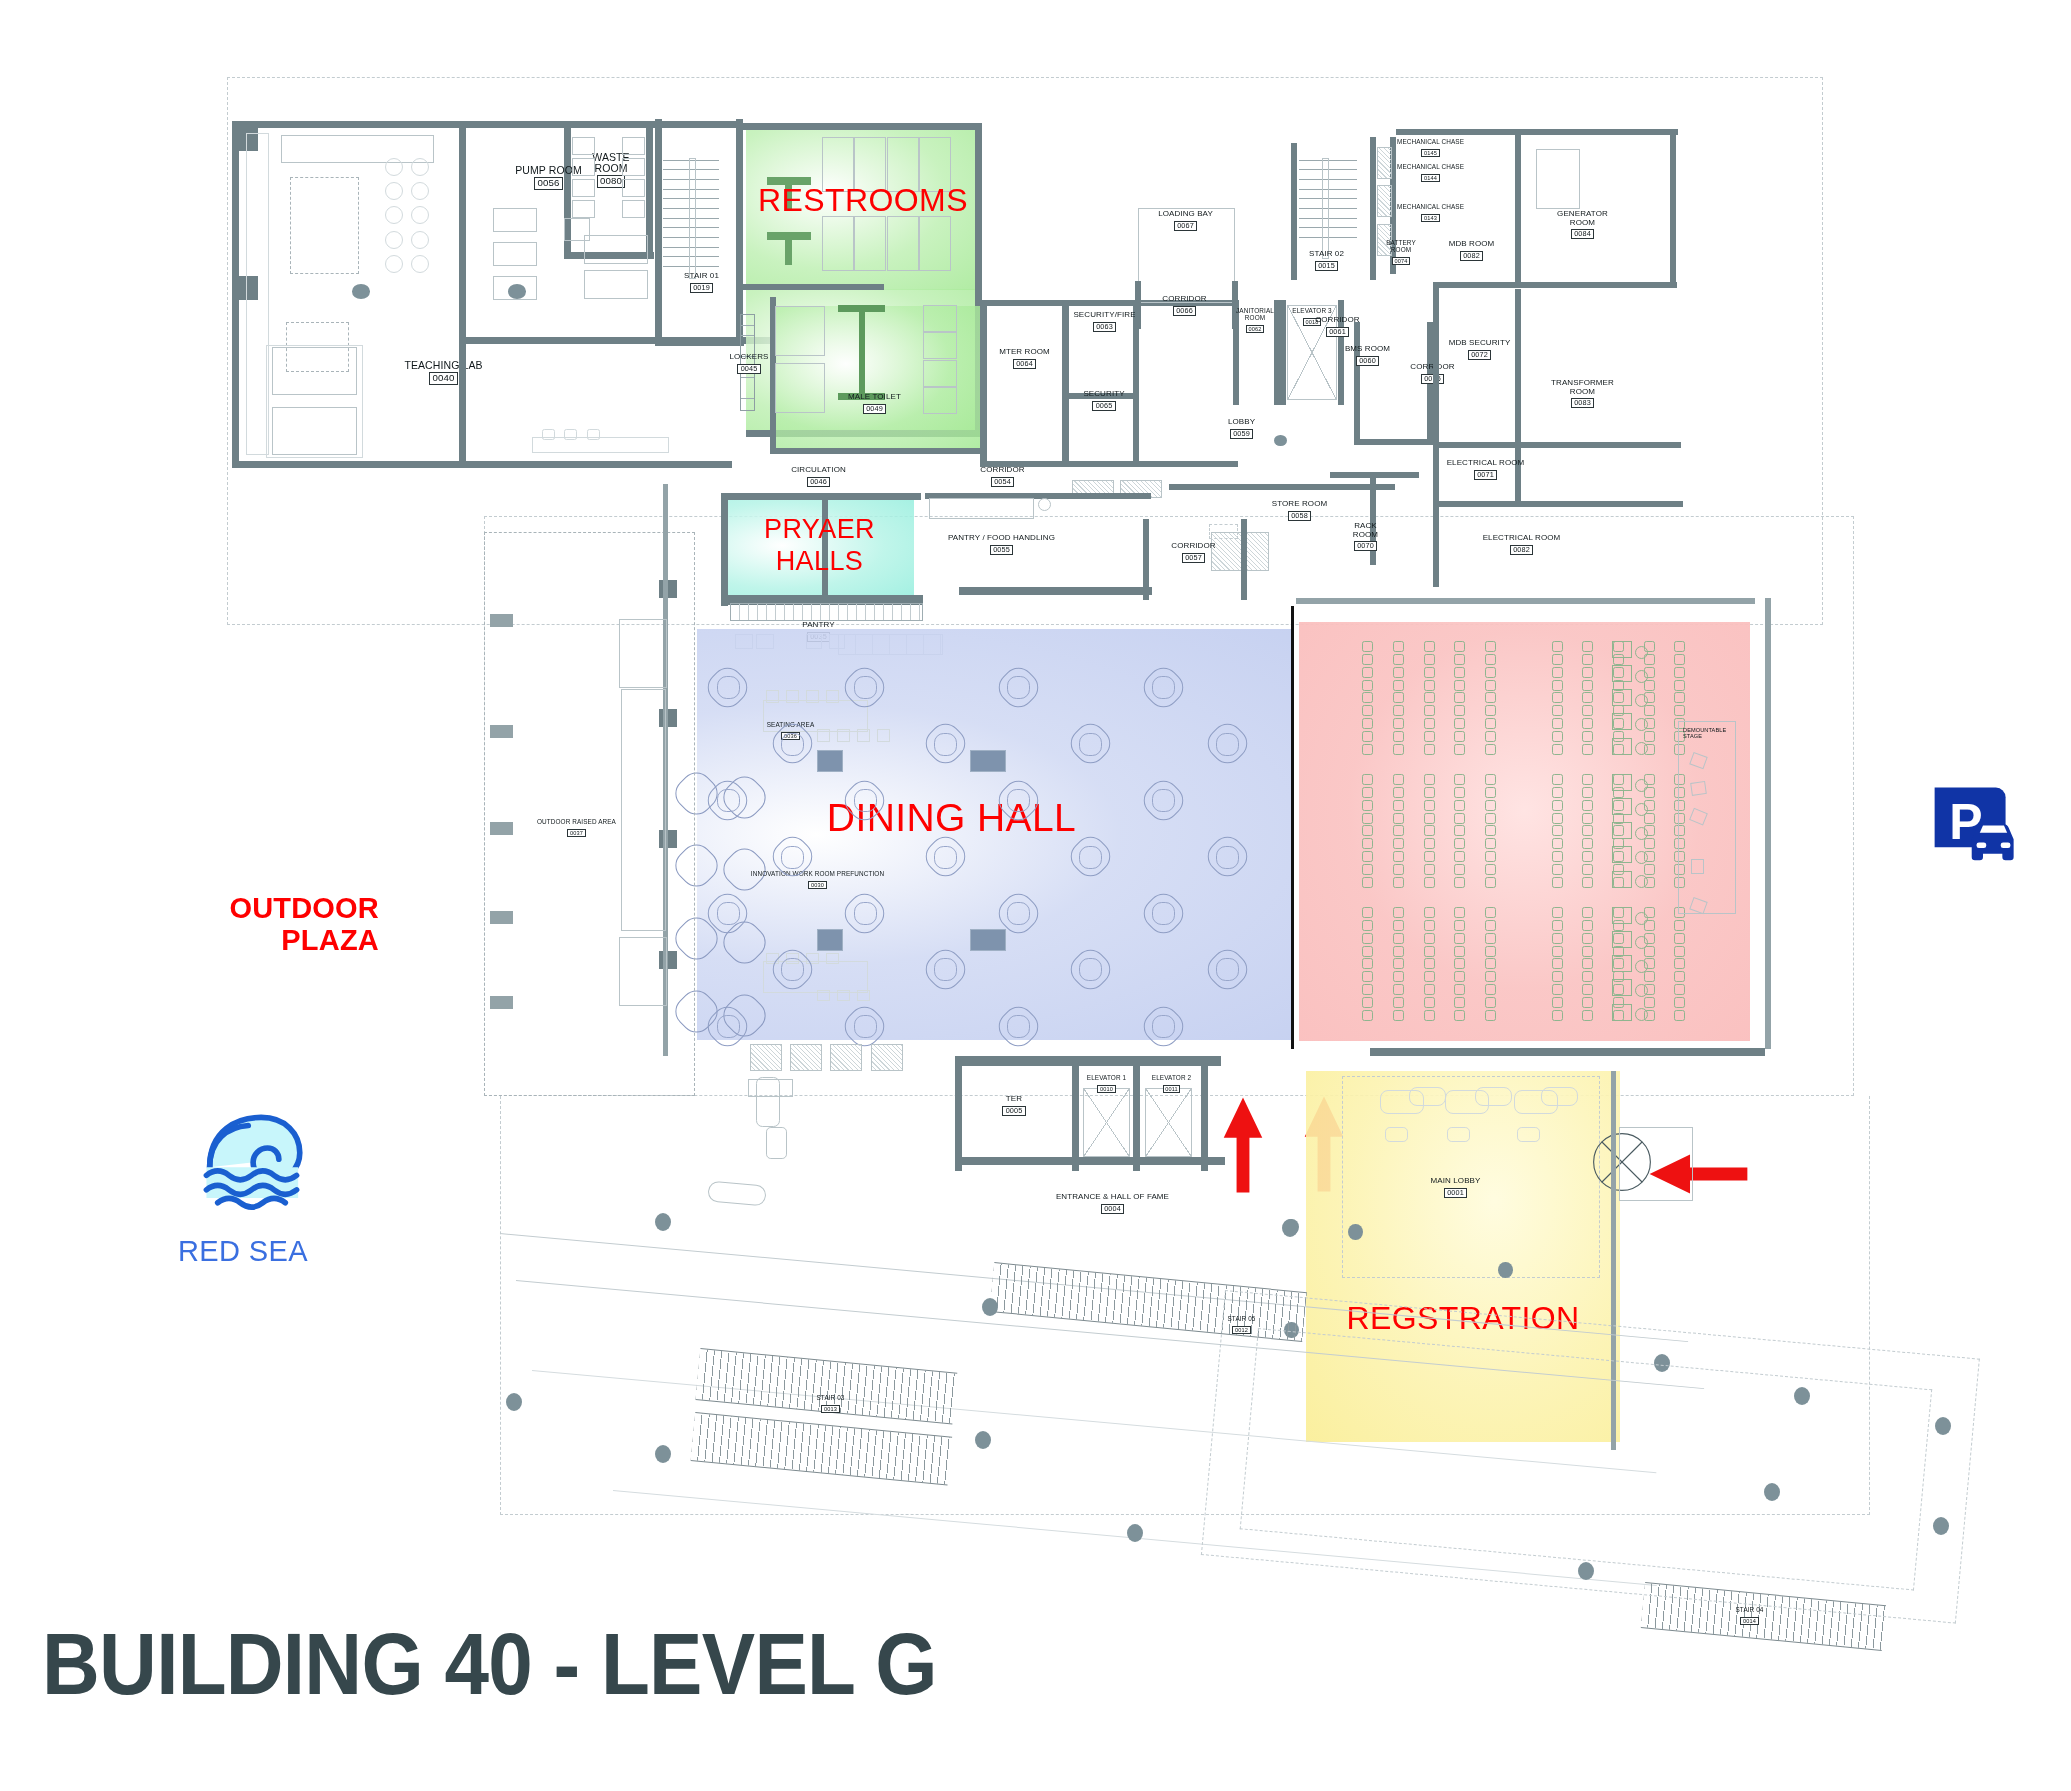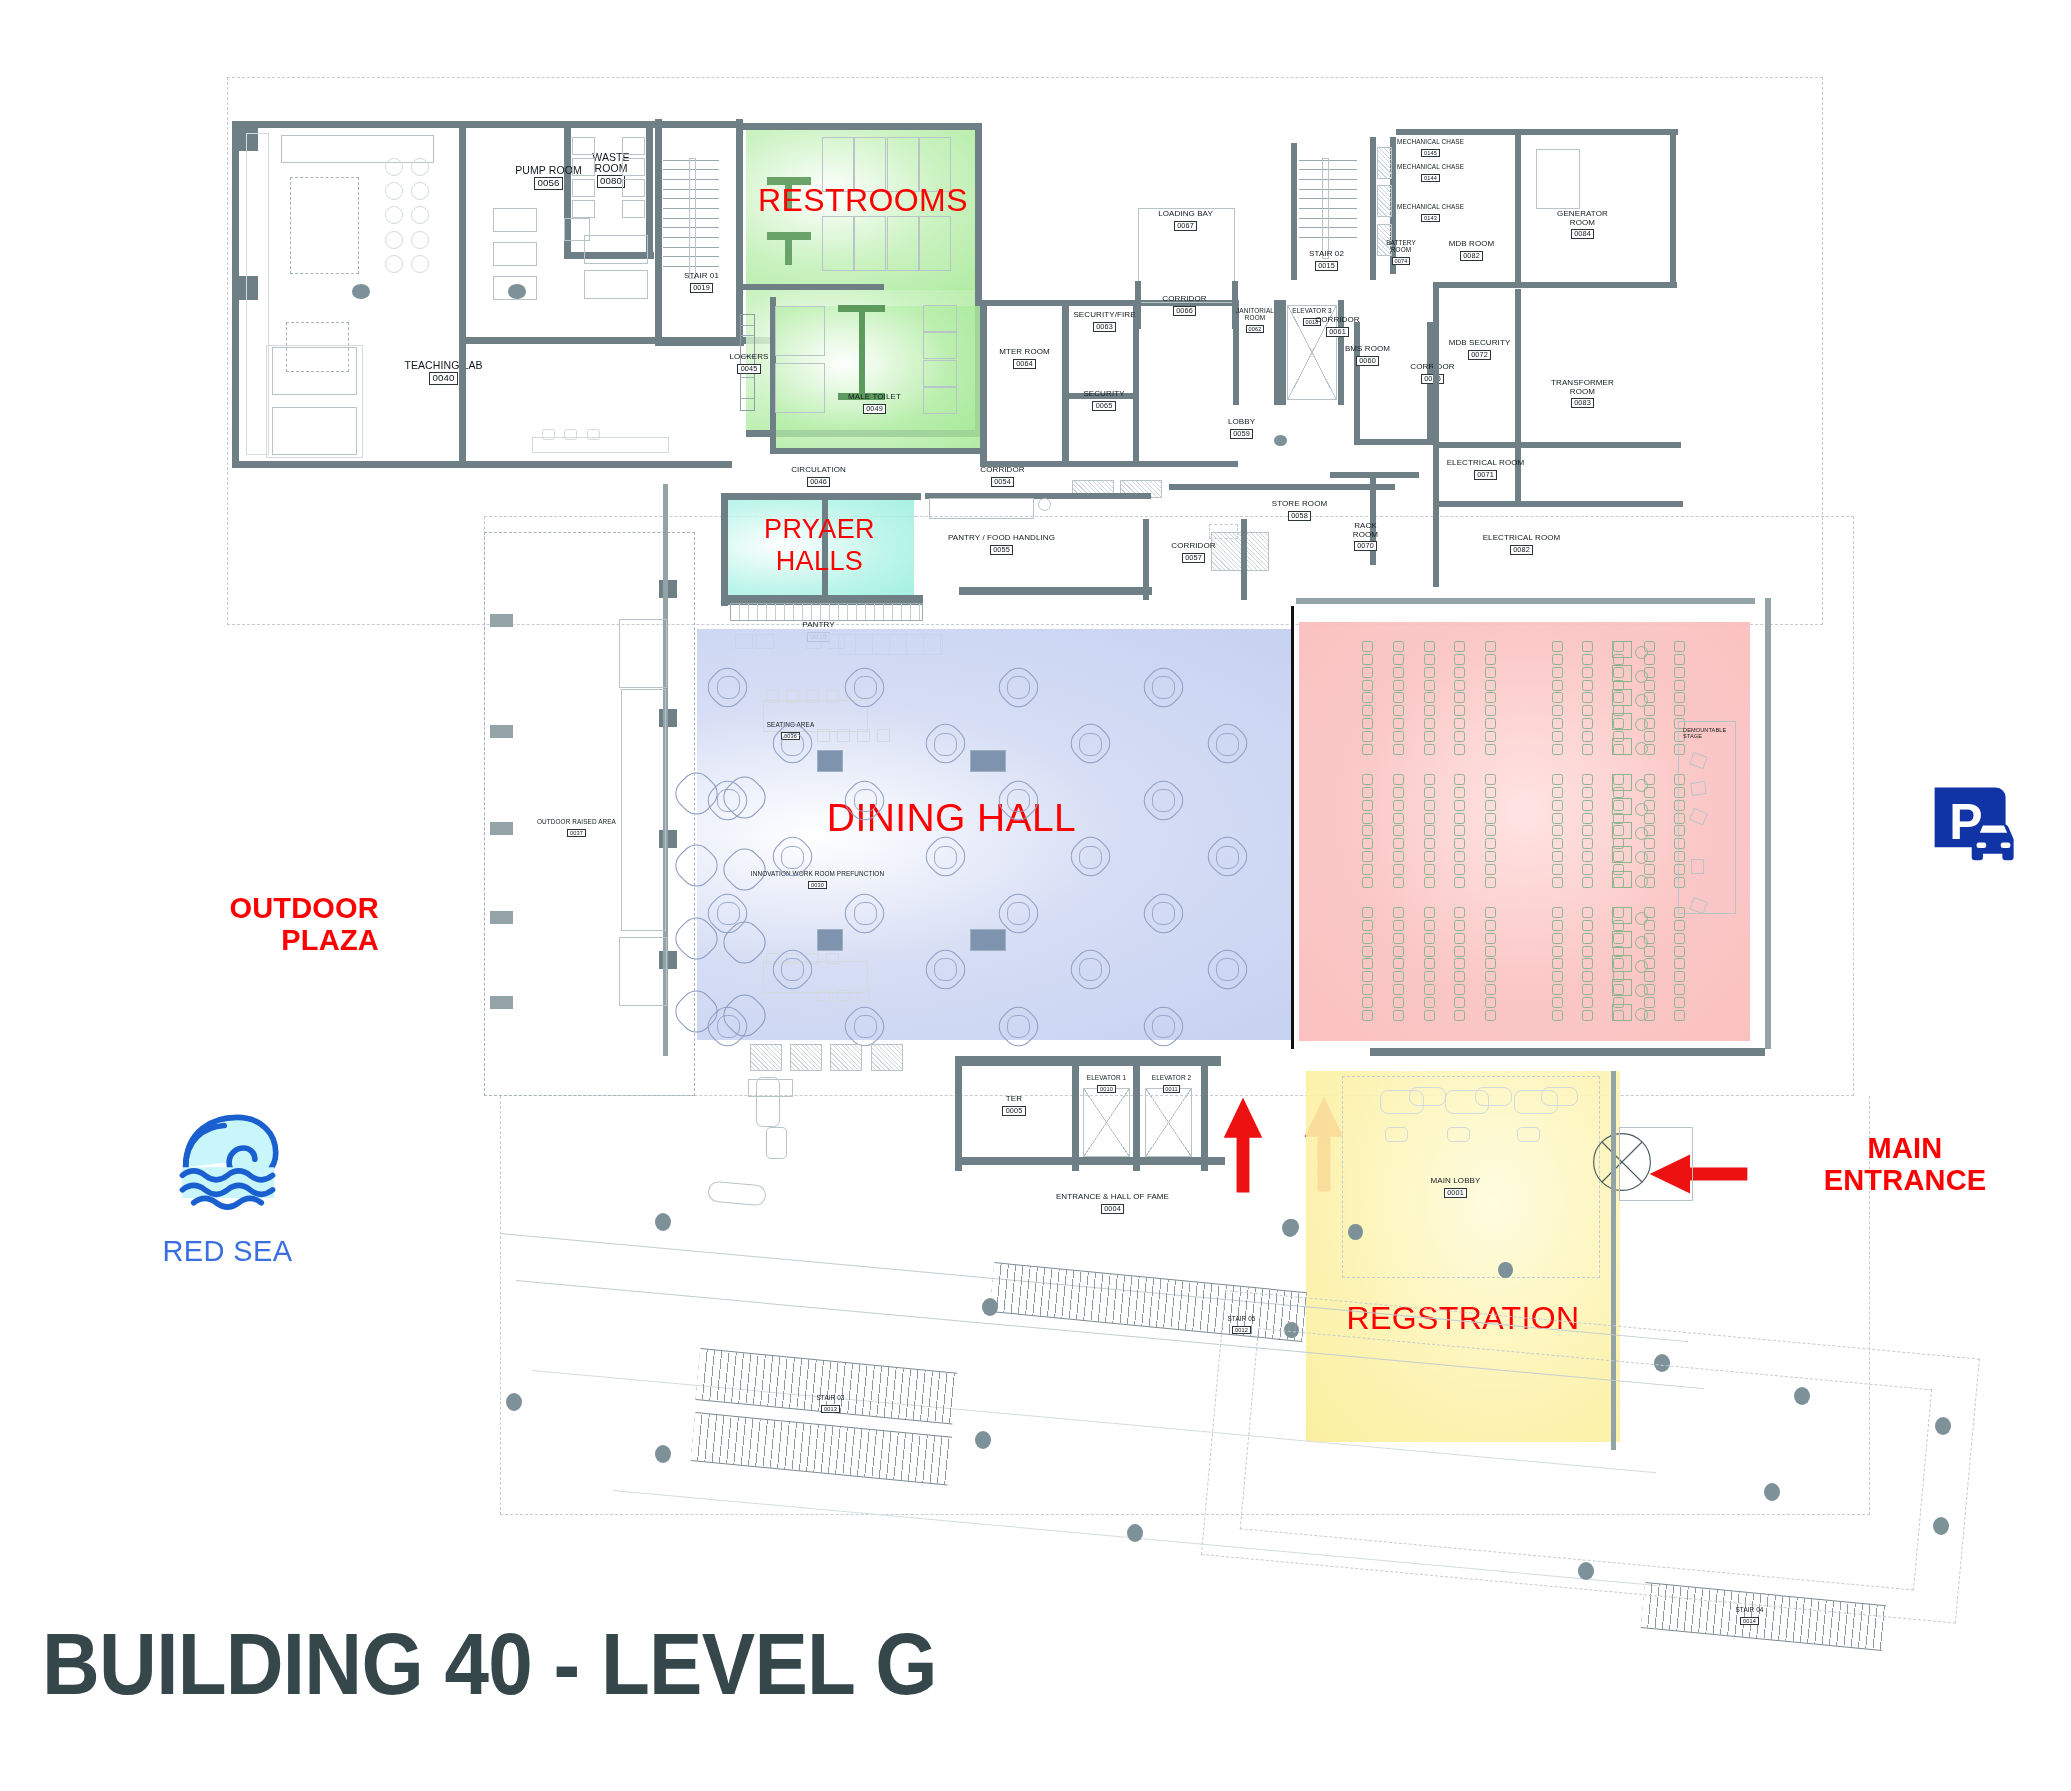--- a/index.html
+++ b/index.html
@@ -52,21 +52,21 @@
   .arrow-up{position:absolute;}
   .arrow-left{position:absolute;}
 
   
   #plan-title{position:absolute;left:42px;top:1614px;color:#36474c;
     font-size:87px;font-weight:700;letter-spacing:-0.8px;
     font-family:"Liberation Sans Narrow","Liberation Sans",sans-serif;
     transform:scaleX(.92);transform-origin:left center;}
 
   
-  #red-sea{position:absolute;left:147px;top:1111px;width:161px;text-align:center;}
+  #red-sea{position:absolute;left:147px;top:1111px;width:161px;text-align:right;}
   #red-sea .cap{margin-top:18px;color:#3a6fe0;font-size:29px;letter-spacing:0.4px;}
 
   
   #parking{position:absolute;left:1933px;top:786px;width:100px;height:79px;}
   .chairblk{position:absolute;background:#7e93ad;border:0.8px solid #9fb0c4;}
   .stepline{position:absolute;background:#9aa8ad;height:0.8px;}
 </style>
 </head>
 <body>
 
@@ -969,22 +969,20 @@
   <div>
     <div class="hatch" style="left:750px;top:1044px;width:32px;height:27px;"></div>
     <div class="hatch" style="left:790px;top:1044px;width:32px;height:27px;"></div>
     <div class="hatch" style="left:830px;top:1044px;width:32px;height:27px;"></div>
     <div class="hatch" style="left:871px;top:1044px;width:32px;height:27px;"></div>
     <div class="thin" style="position:absolute;left:748px;top:1079px;width:45px;height:18px;"></div>
   </div>
 
   <div class="annot" style="left:153px;top:892px;width:226px;font-size:29px;text-align:right;">OUTDOOR
 PLAZA</div>
-  <div class="annot" style="left:1788px;top:1132px;width:234px;font-size:29px;">MAIN
-ENTRANCE</div>
 
   <div id="red-sea">
     <svg width="113" height="103" viewBox="0 0 140 128">
       <path d="M18 70 C18 24 52 8 82 8 C112 8 130 28 130 52 C130 72 114 86 96 86
                C82 86 72 76 72 64 C72 54 80 46 90 46 C98 46 104 52 104 60" fill="#c8f6fb" stroke="#1a5fd0" stroke-width="7" stroke-linecap="round"></path>
       <path d="M18 70 C18 36 40 20 66 18" fill="none" stroke="#1a5fd0" stroke-width="7" stroke-linecap="round"></path>
       <path d="M14 70 H128 V108 H14 Z" fill="#c8f6fb" stroke="none"></path>
       <path d="M14 80 q14 -11 28 0 t28 0 t28 0 t28 0" fill="none" stroke="#1a5fd0" stroke-width="7" stroke-linecap="round"></path>
       <path d="M14 98 q14 -11 28 0 t28 0 t28 0 t28 0" fill="none" stroke="#1a5fd0" stroke-width="7" stroke-linecap="round"></path>
       <path d="M28 114 q14 -11 28 0 t28 0 t28 0" fill="none" stroke="#1a5fd0" stroke-width="7" stroke-linecap="round"></path>

